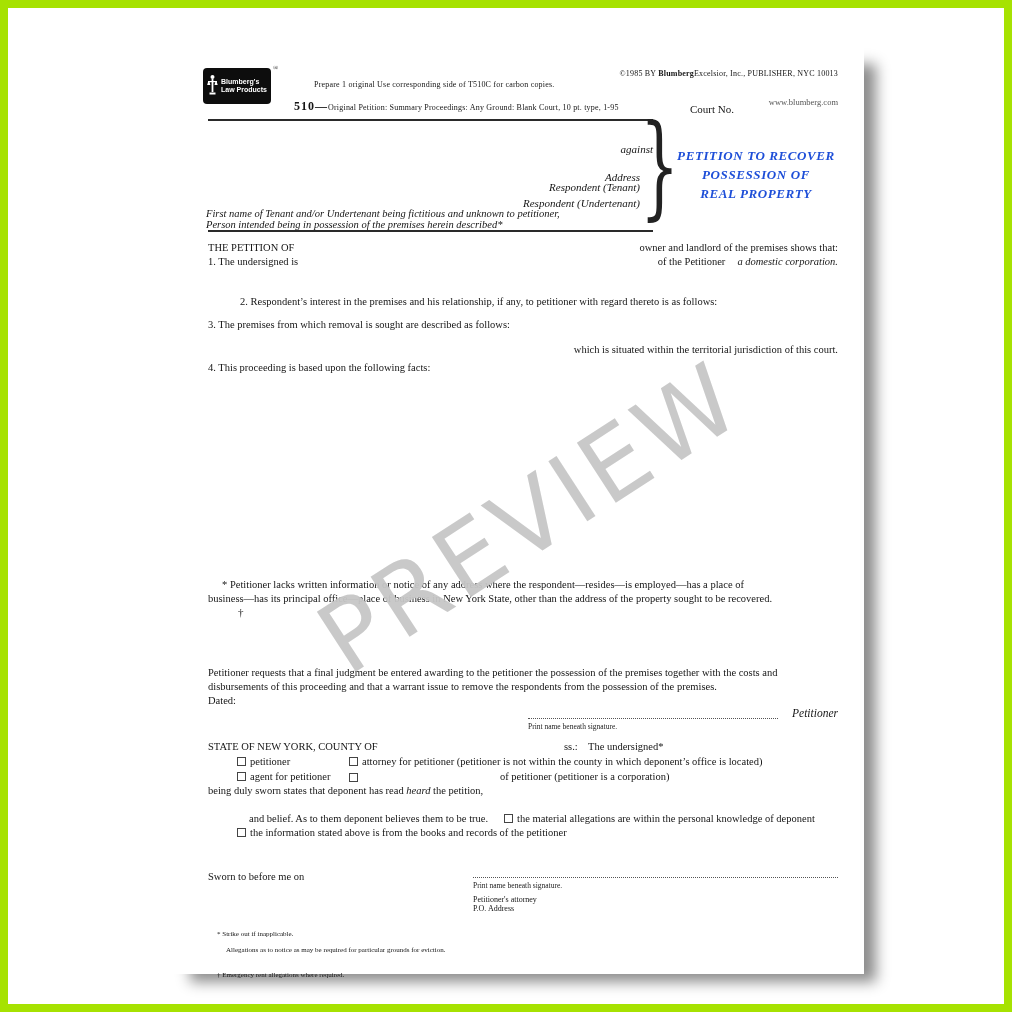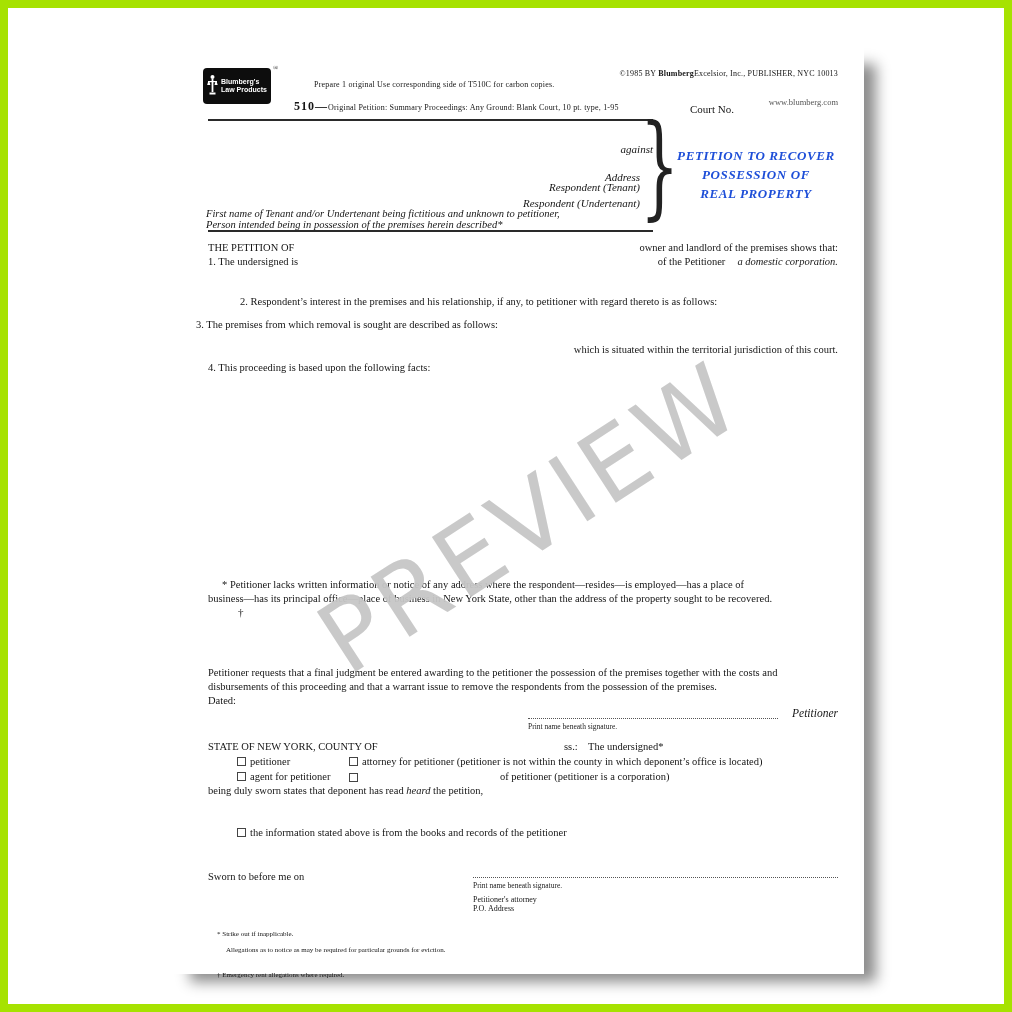--- a/index.html
+++ b/index.html
@@ -106,21 +106,21 @@
 
     <div class="t" style="left:38px; top:194px;">THE PETITION OF</div>
     <div class="t" style="right:26px; top:194px;">owner and landlord of the premises shows that:</div>
 
     <div class="t" style="left:38px; top:208px;">1.  The undersigned is</div>
     <div class="t" style="right:26px; top:208px;">
       <span>of the Petitioner</span><span class="it" style="margin-left:12px;">a domestic corporation.</span>
     </div>
 
     <div class="t" style="left:38px; top:248px;margin-left:32px;">2.  Respondent’s interest in the premises and his relationship, if any, to petitioner with regard thereto is as follows:</div>
-    <div class="t" style="left:26px; top:271px;">3.  The premises from which removal is sought are described as follows:</div>
+    <div class="t" style="left:38px; top:271px;">3.  The premises from which removal is sought are described as follows:</div>
     <div class="t" style="right:26px; top:296px;">which is situated within the territorial jurisdiction of this court.</div>
     <div class="t" style="left:38px; top:314px;">4.  This proceeding is based upon the following facts:</div>
 
     <div class="t" style="left:52px; top:531px;">* Petitioner lacks written information or notice of any address where the respondent—resides—is employed—has a place of</div>
     <div class="t" style="left:38px; top:545px;">business—has its principal office—place of business in New York State, other than the address of the property sought to be recovered.</div>
     <div class="t" style="left:68px; top:558px; font-size:11px;">†</div>
 
     <div class="t" style="left:38px; top:619px;">Petitioner requests that a final judgment be entered awarding to the petitioner the possession of the premises together with the costs and</div>
     <div class="t" style="left:38px; top:633px;">disbursements of this proceeding and that a warrant issue to remove the respondents from the possession of the premises.</div>
     <div class="t" style="left:38px; top:647px;">Dated:</div>
@@ -143,20 +143,23 @@
     <div class="t" style="left:67px; top:723px;">
       <span class="cb"></span><span>agent for petitioner</span>
     </div>
     <span class="cb" style="position:absolute; left:179px; top:725px;"></span>
     <div class="t" style="left:330px; top:723px;">of petitioner (petitioner is a corporation)</div>
 
     <div class="t" style="left:38px; top:737px;">
       <span>being duly sworn states that deponent has read </span><span class="it">heard</span><span> the petition,</span>
     </div>
 
+    <div class="t" style="left:79px; top:765px;">
+      <span>and belief. As to them deponent believes them to be true.</span><span style="display:inline-block; width:16px;"></span><span class="cb"></span><span>the material allegations are within the personal knowledge of deponent</span>
+    </div>
     <div class="t" style="left:67px; top:779px;">
       <span class="cb"></span><span>the information stated above is from the books and records of the petitioner</span>
     </div>
 
     <div class="t" style="left:38px; top:823px;">Sworn to before me on</div>
     <div class="dots" style="left:303px; top:829px; width:365px;"></div>
     <div class="t sig-small" style="left:303px; top:833px;">Print name beneath signature.</div>
     <div class="t" style="left:303px; top:847px; font-size:8px;">Petitioner's attorney</div>
     <div class="t" style="left:303px; top:856px; font-size:8px;">P.O. Address</div>
 

